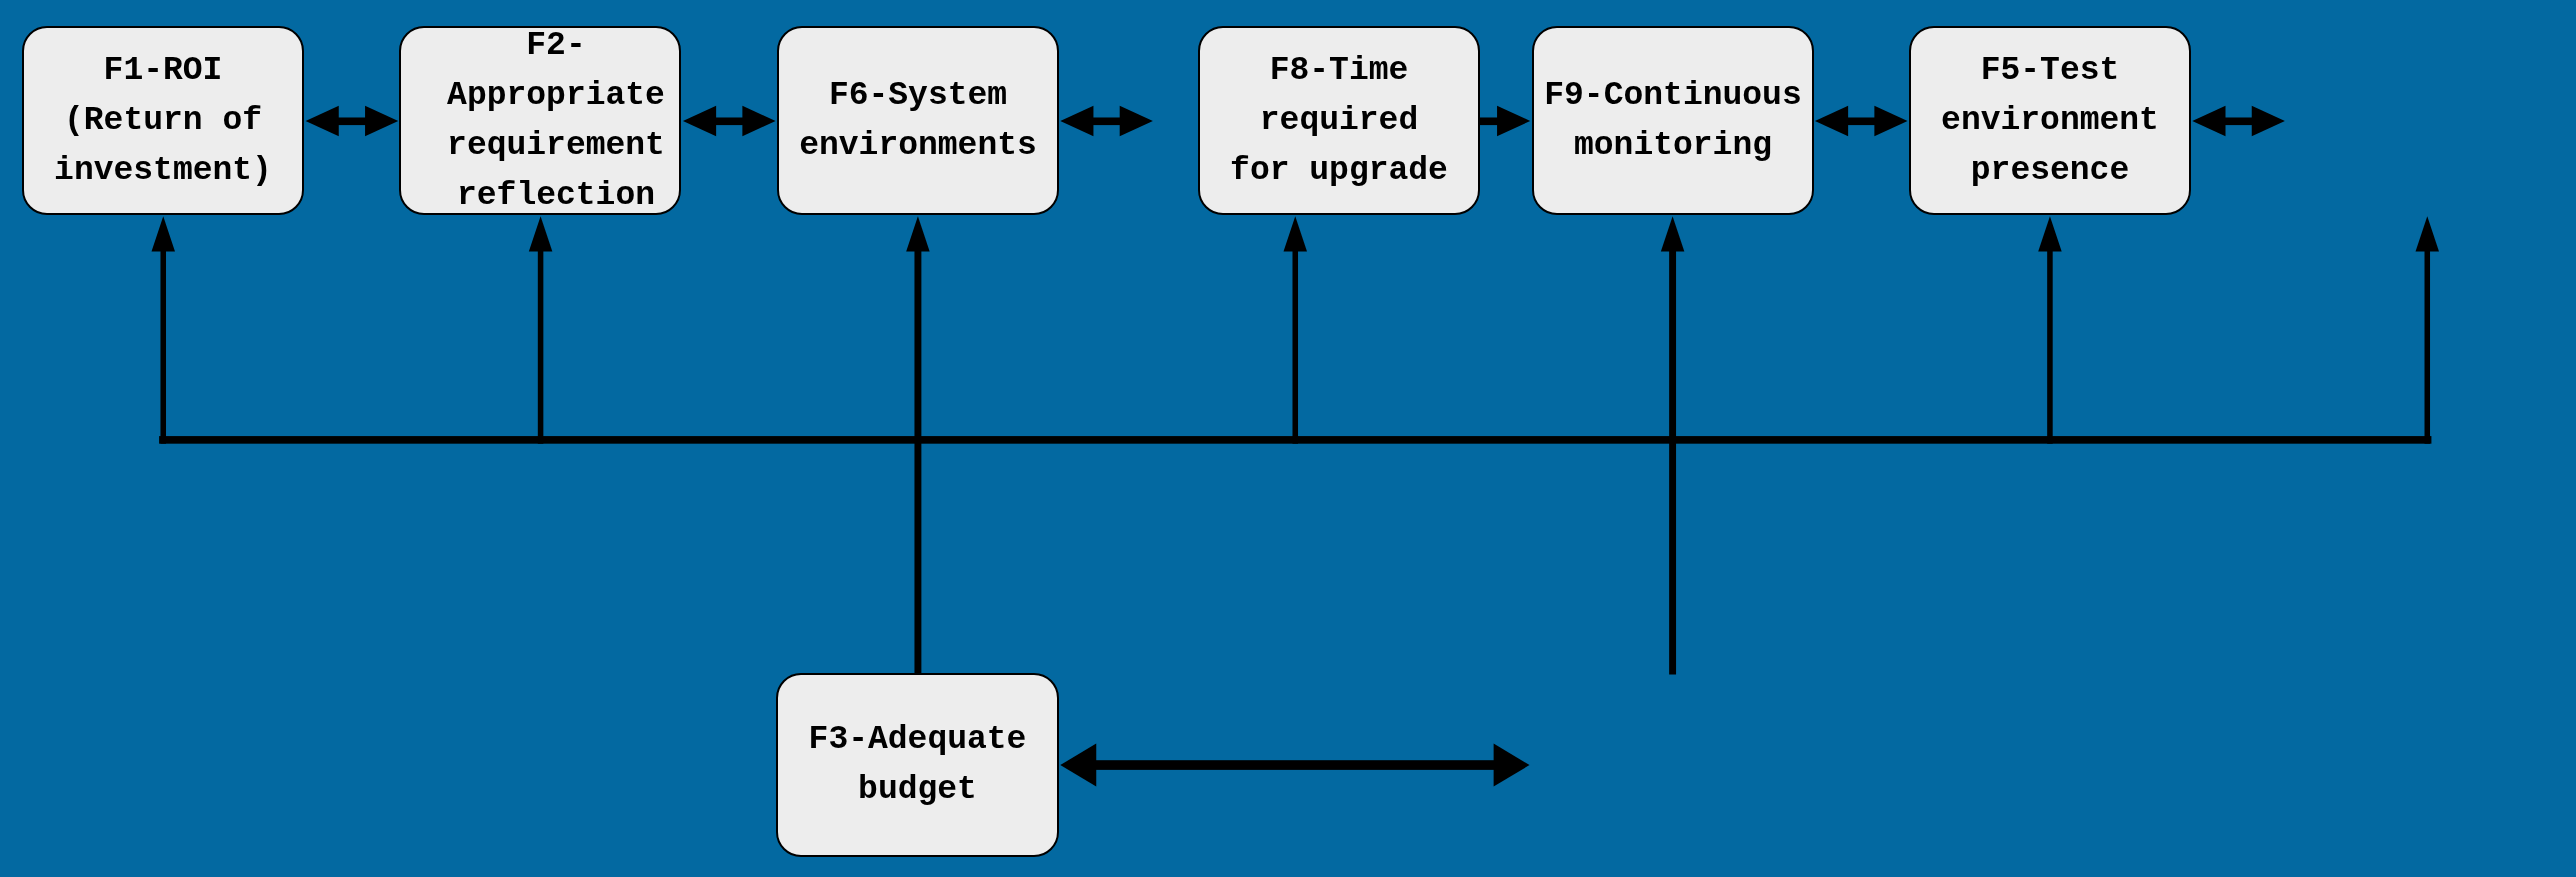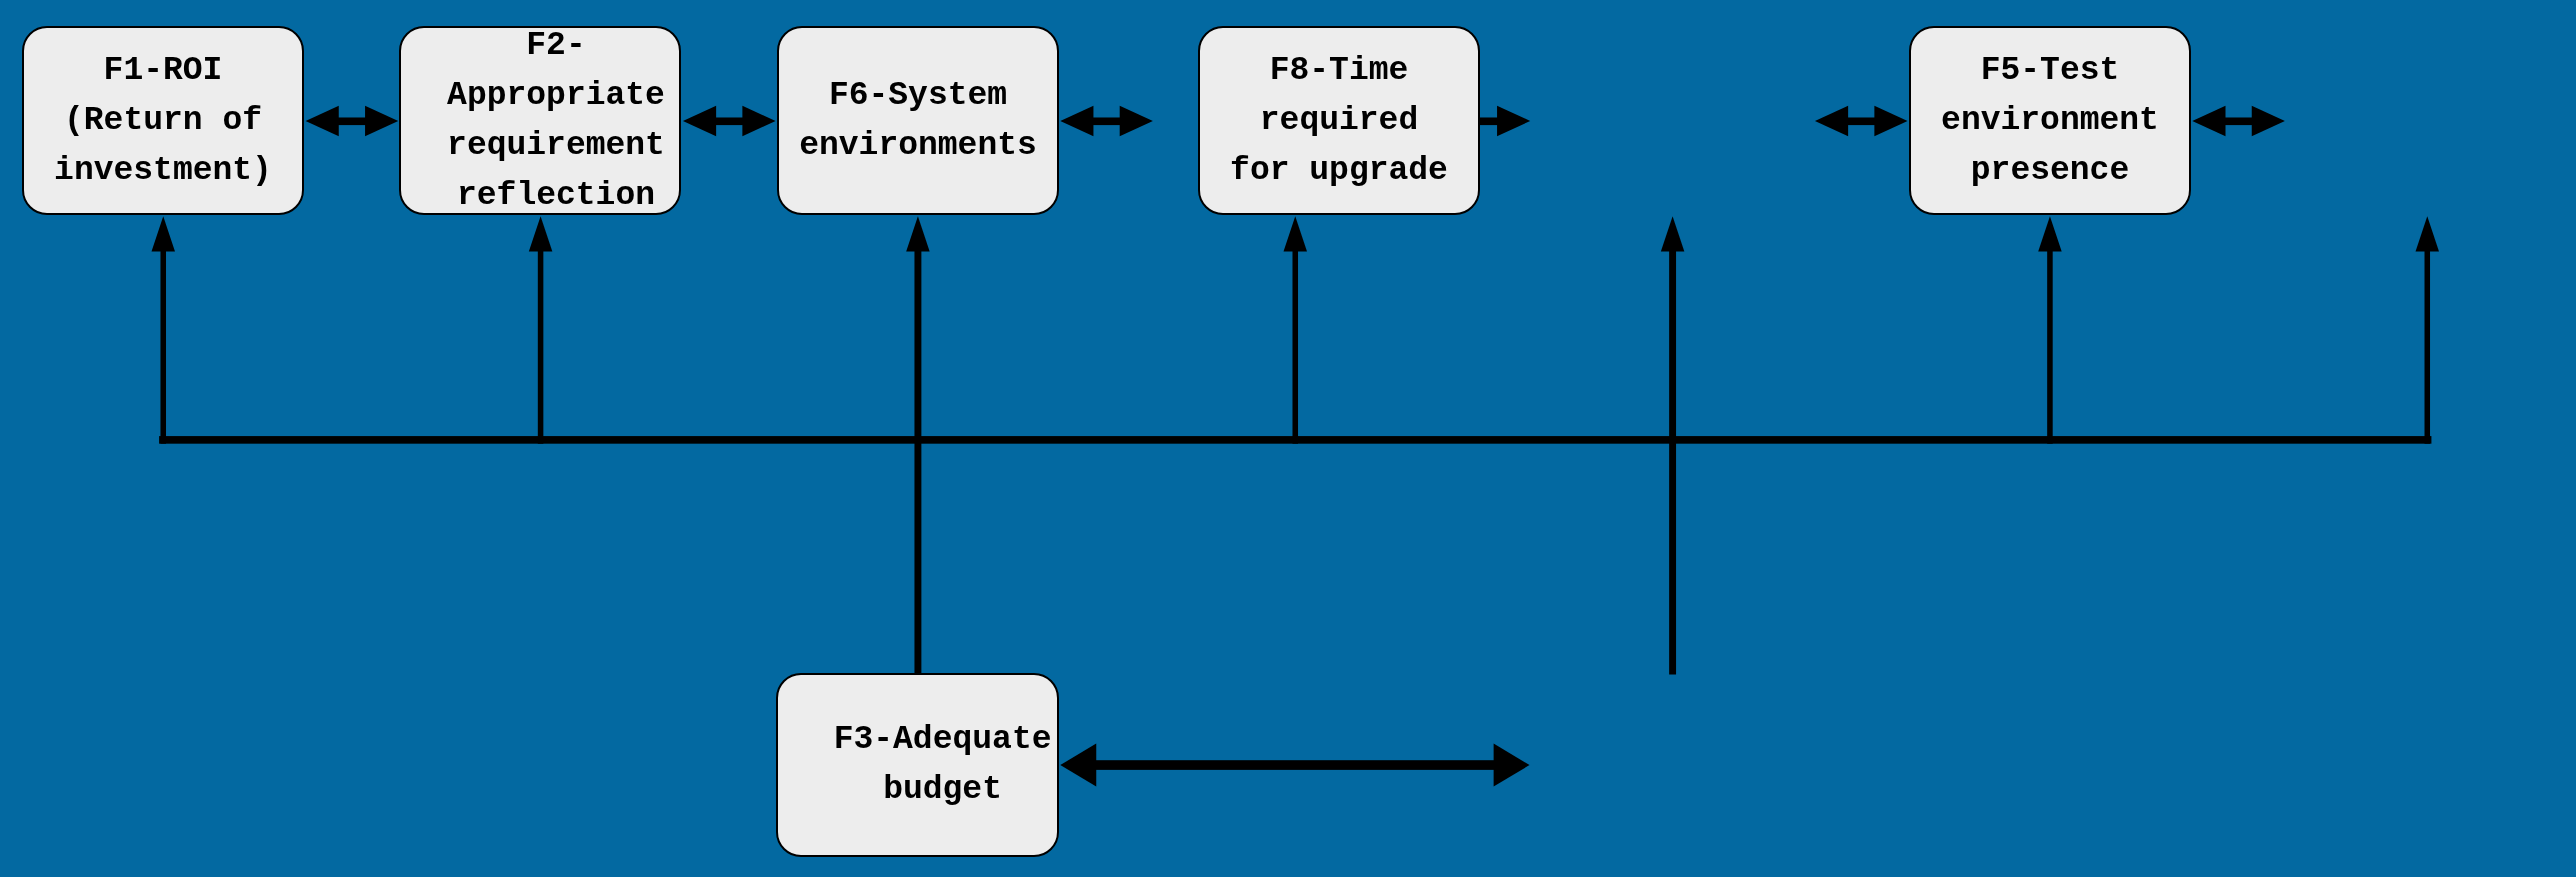--- a/index.html
+++ b/index.html
@@ -39,21 +39,21 @@
     font-weight: 700;
     font-size: 33px;
     line-height: 50px;
     color: #000000;
   }
   .node .label {
     white-space: pre-line;
     padding: 0 5.5px;
   }
   .top-row { top: 26px; height: 189px; width: 282px; }
-  .bottom-row { top: 673px; height: 184px; width: 283px; justify-content: flex-end; }
+  .bottom-row { top: 673px; height: 184px; width: 283px; }
   .n-f1 { left: 22px; }
   .n-f2 { left: 399px; padding-left: 32px; }
   .n-f6 { left: 777px; }
   .n-f8 { left: 1154px; margin-left: 44px; }
   .n-f9 { left: 1532px; }
   .n-f5 { left: 1909px; }
   .n-f7 { left: 2286px; }
   .n-f3 { left: 776px; }
   .n-f4 { left: 1531px; }
 </style>
@@ -146,20 +146,24 @@
 reflection</span>
   </div>
   <div class="node top-row n-f6">
     <span class="label">F6-System
 environments</span>
   </div>
   <div class="node top-row n-f8">
     <span class="label">F8-Time required
 for upgrade</span>
   </div>
+  <div class="node top-row n-f9">
+    <span class="label">F9-Continuous
+monitoring</span>
+  </div>
   <div class="node top-row n-f5">
     <span class="label">F5-Test
 environment
 presence</span>
   </div>
 
   <div class="node bottom-row n-f3">
     <span class="label">F3-Adequate
 budget</span>
   </div>

